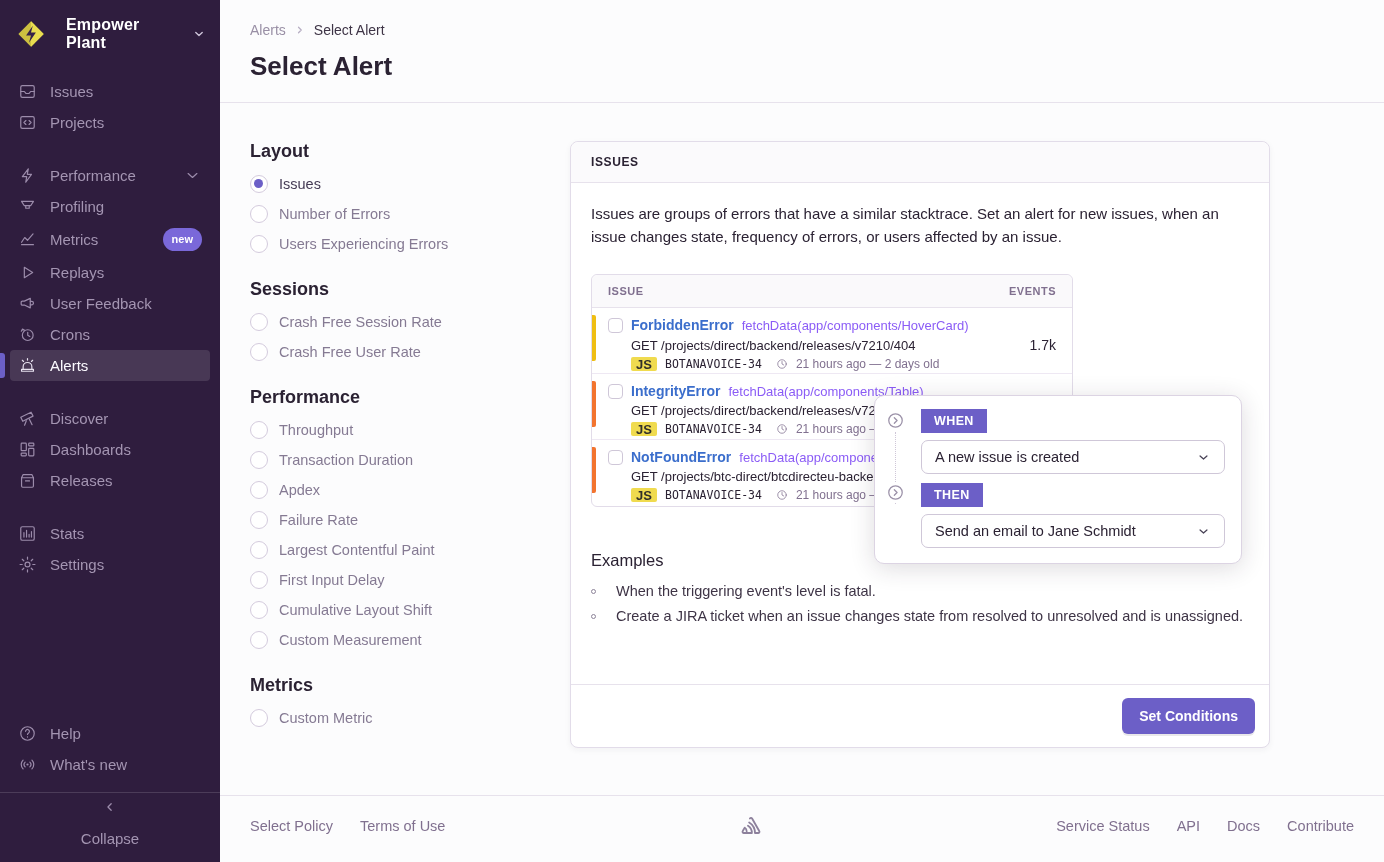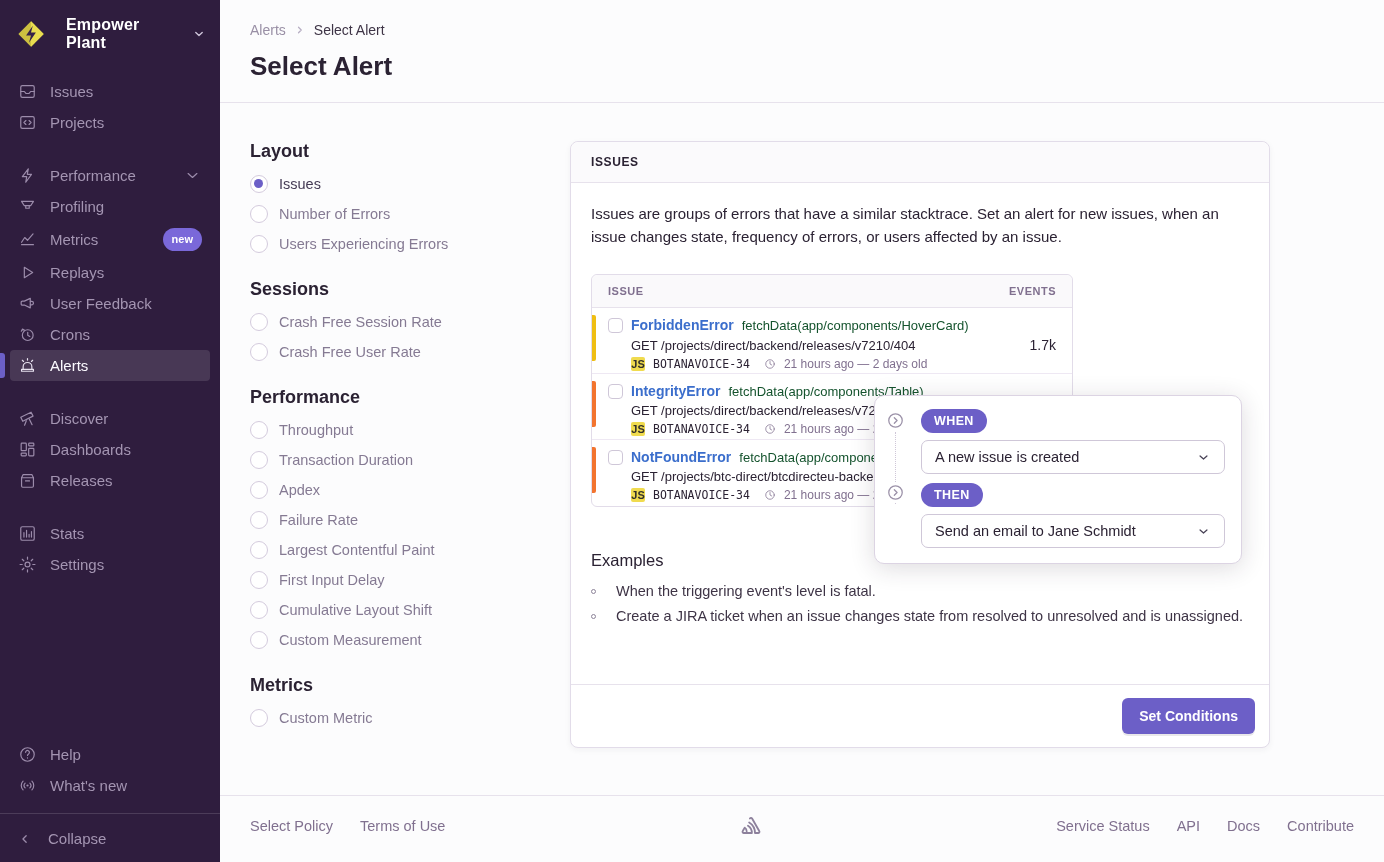--- a/index.html
+++ b/index.html
@@ -17,21 +17,21 @@
   .nav { flex:1; padding:4px 10px 0; display:flex; flex-direction:column; }
   .nav-section { margin-bottom:22px; }
   .nav-item { position:relative; display:flex; align-items:center; gap:13px; padding:6px 8px; border-radius:4px; font-size:15px; line-height:19px; cursor:pointer; }
   .nav-item .icon { width:19px; height:19px; color:#9c8cab; }
   .nav-item.active { background:rgba(255,255,255,.12); color:#fcfaff; }
   .nav-item.active .icon { color:#e8e2f0; }
   .nav-item.active::before { content:''; position:absolute; left:-10px; top:3px; bottom:3px; width:5px; background:#6C5FC7; border-radius:0 3px 3px 0; }
   .nav-badge { margin-left:auto; background:#7a68d9; color:#fff; font-size:11px; font-weight:bold; padding:2px 9px; border-radius:999px; }
   .nav-chev { margin-left:auto; width:13px; height:13px; color:#8d7e9c; }
   .sidebar-bottom { padding:0 10px; }
-  .collapse-bar { border-top:1px solid rgba(255,255,255,.14); margin-top:12px; padding:16px 18px 15px; display:flex; align-items:center; gap:16px; font-size:15px; }
+  .collapse-bar { border-top:1px solid rgba(255,255,255,.14); margin-top:12px; padding:7px 18px 15px; display:flex; align-items:center; gap:16px; font-size:15px;flex-direction:column; }
   .collapse-bar .icon { width:14px; height:14px; color:#9c8cab; }
 
   
   .main { flex:1; display:flex; flex-direction:column; background:#fcfcfd; }
   .page-header { padding:22px 30px 0; border-bottom:1px solid #e7e2ec; }
   .breadcrumb { display:flex; align-items:center; gap:8px; font-size:14px; }
   .crumb-link { color:#998fa5; cursor:pointer; }
   .crumb-sep { width:12px; height:12px; color:#b6adc2; }
   .crumb-current { color:#3e3446; }
   .page-title { font-size:26px; font-weight:bold; color:#2b2233; margin:13px 0 20px; }
@@ -54,35 +54,35 @@
   .panel-desc { font-size:15px; line-height:1.5; color:#2b2233; max-width:662px; }
 
   .issue-table { margin-top:26px; width:482px; border:1px solid #e2dce9; border-radius:6px; background:#fff; }
   .table-head { display:flex; justify-content:space-between; padding:10px 16px; background:#faf9fb; border-bottom:1px solid #e7e2ec; border-radius:6px 6px 0 0; font-size:11px; font-weight:bold; letter-spacing:.5px; color:#80708f; }
   .issue-row { position:relative; padding:9px 16px 9px 16px; border-bottom:1px solid #eee8f3; height:66px; }
   .issue-row:last-child { border-bottom:none; }
   .level-bar { position:absolute; left:0; top:7px; width:4px; height:46px; border-radius:0 2px 2px 0; }
   .row-l1 { display:flex; align-items:center; gap:8px; white-space:nowrap; overflow:hidden; }
   .checkbox { width:15px; height:15px; border:1px solid #cfc7d8; border-radius:4px; background:#fff; flex-shrink:0; cursor:pointer; }
   .issue-name { font-size:14px; font-weight:bold; color:#3b6ecc; cursor:pointer; }
-  .issue-culprit { font-size:13px; color:#14532d; overflow:hidden; text-overflow:clip; }
+  .issue-culprit { font-size:13px; color:#8b5cf6; overflow:hidden; text-overflow:clip; }
   .row-l2 { display:flex; justify-content:space-between; align-items:center; margin:4px 0 4px 23px; font-size:13px; color:#2b2233; white-space:nowrap; }
   .issue-events { font-size:14px; color:#2b2233; }
   .row-l3 { display:flex; align-items:center; gap:8px; margin-left:23px; white-space:nowrap; }
-  .js-badge { width:14px; height:14px; background:#f0db4f; border-radius:2px; display:flex; align-items:center; justify-content:center; font-size:11px; font-weight:bold; color:#32302a; }
+  .js-badge { width:26px; height:14px; background:#f0db4f; border-radius:2px; display:flex; align-items:center; justify-content:center; font-size:13px; font-weight:bold; color:#32302a; }
   .issue-project { font-family:"DejaVu Sans Mono", monospace; font-size:11.5px; color:#2b2233; }
   .clock-icon { width:12px; height:12px; color:#80708f; margin-left:6px; }
   .issue-age { font-size:12px; color:#80708f; }
 
   
   .popup { position:absolute; left:303px; top:253px; width:368px; background:#fff; border:1px solid #dcd4e3; border-radius:10px; box-shadow:0 4px 24px rgba(43,34,51,.16); padding:13px 16px 15px 46px; z-index:5; }
   .popup-rail-line { position:absolute; left:20px; top:36px; height:72px; border-left:1px dotted #cfc7d8; }
   .rail-icon { position:absolute; left:11px; width:19px; height:19px; color:#9b91a8; background:#fff; }
   .rail-icon.r1 { top:15px; } .rail-icon.r2 { top:87px; }
-  .cond-badge { display:inline-block; background:#6C5FC7; color:#fff; font-size:12.5px; font-weight:bold; letter-spacing:.4px; padding:5px 13px; border-radius:12px; }
+  .cond-badge { display:inline-block; background:#6C5FC7; color:#fff; font-size:12.5px; font-weight:bold; letter-spacing:.4px; padding:5px 13px; border-radius:0; }
   .cond-select { height:34px; border:1px solid #cfc7d8; border-radius:7px; background:#fff; display:flex; align-items:center; justify-content:space-between; padding:0 13px; font-size:14.5px; color:#2b2233; margin:7px 0 9px; cursor:pointer; }
   .cond-select .icon { width:15px; height:15px; color:#4a4458; }
 
   
   .examples { margin-top:44px; }
   .examples-heading { font-size:16.5px; color:#2b2233; margin-bottom:13px; }
   .example-item { display:flex; align-items:flex-start; gap:20px; margin-bottom:9px; font-size:14.5px; color:#3e3446; }
   .bullet { width:5px; height:5px; border:1.5px solid #8d8499; border-radius:50%; flex-shrink:0; margin-top:6px; }
 
   

